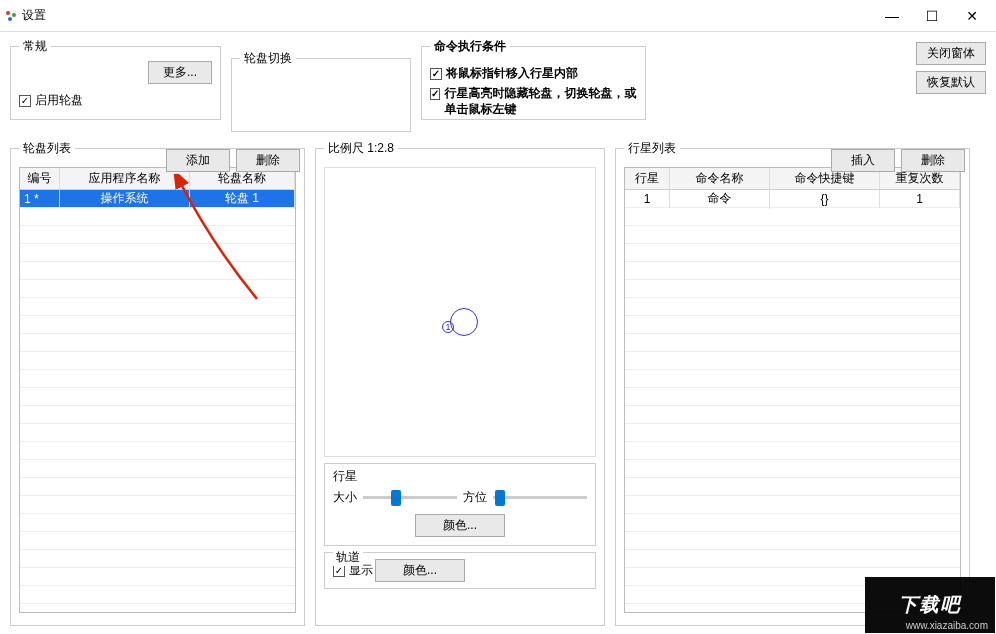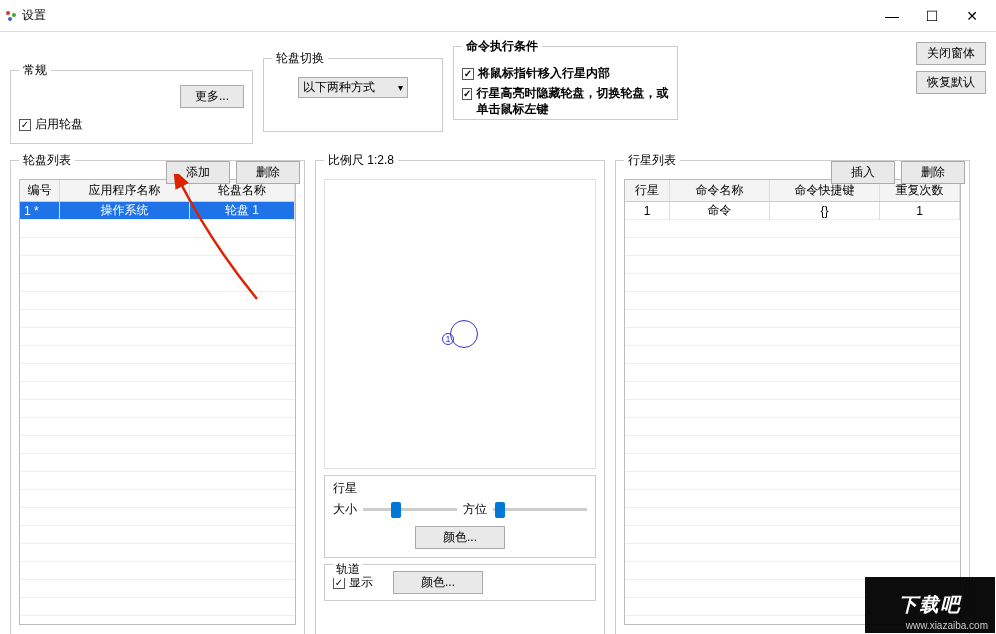--- a/index.html
+++ b/index.html
@@ -12,21 +12,21 @@
 .titlebar .spacer { flex: 1; }
 .win-btn { width: 40px; height: 22px; display:flex; align-items:center; justify-content:center; font-size: 14px; }
 
 .content { padding: 6px 10px; }
 
 .top-row { display: flex; gap: 10px; }
 
 fieldset { border: 1px solid #ccc; padding: 6px 8px 8px; position: relative; }
 fieldset > legend { padding: 0 4px; font-size: 12px; }
 
-.fs-general { width: 243px; height: 82px; margin-top: 24px; }
+.fs-general { width: 211px; height: 82px; }
 .fs-show { width: 180px; height: 82px; }
 .fs-switch { width: 180px; height: 82px; margin-top: 12px; }
 .fs-cond { width: 225px; height: 82px; font-weight: bold; }
 .side-btns { display:flex; flex-direction:column; gap:6px; margin-left:auto; padding-top:4px; }
 
 .btn { background: #e9e9e9; border: 1px solid #aaa; padding: 2px 10px; min-width: 64px; text-align:center; cursor:pointer; display:inline-block; }
 .sel { border:1px solid #aaa; background:#e9e9e9; padding:1px 4px; min-width:110px; display:inline-flex; align-items:center; justify-content:space-between; }
 .sel::after { content:"\25BE"; margin-left:6px; font-size:10px; }
 .chk { display:inline-flex; align-items:center; gap:4px; }
 .chk .box { width:12px; height:12px; border:1px solid #555; display:inline-flex; align-items:center; justify-content:center; font-size:10px; line-height:1; }
@@ -46,21 +46,21 @@
 .preview-area { border:1px solid #e0e0e0; height:290px; margin-top:4px; position:relative; background:#fff; }
 .orbit-circle { position:absolute; left:125px; top:140px; width:28px; height:28px; border:1px solid #33c; border-radius:50%; }
 .orbit-label { position:absolute; left:117px; top:153px; width:12px; height:12px; border:1px solid #33c; border-radius:50%; color:#33c; font-size:9px; display:flex; align-items:center; justify-content:center; }
 
 .fs-planet { border:1px solid #ccc; margin-top:6px; padding:4px 8px 8px; }
 .fs-planet .lbl { margin-bottom:4px; }
 .slider-row { display:flex; align-items:center; gap:6px; margin:4px 0 8px; }
 .slider { flex:1; height:3px; background:#ccc; position:relative; }
 .slider .thumb { position:absolute; top:-6px; width:10px; height:16px; background:#0078d7; border-radius:2px; }
 
-.fs-track { border:1px solid #ccc; margin-top:6px; padding:6px 8px; display:flex; align-items:center; gap:20px; }
+.fs-track { border:1px solid #ccc; margin-top:6px; padding:6px 8px; display:flex; align-items:center; gap:2px; }
 
 .fs-planets { width: 355px; height: 486px; position:relative; }
 .fs-planets .table { height:446px; }
 
 .arrow { position:absolute; left:172px; top:174px; pointer-events:none; z-index:10; }
 
 .watermark-logo { position:absolute; right:1px; bottom:1px; width:130px; height:56px; background:#000; color:#fff; display:flex; align-items:center; justify-content:center; font-weight:bold; font-style:italic; font-size:19px; letter-spacing:2px; z-index:20; opacity:0.95; }
 .watermark-url { position:absolute; right:8px; bottom:3px; color:#ccc; font-size:10px; z-index:21; }
 </style>
 </head>
@@ -85,25 +85,20 @@
       </div>
       <label class="chk">
         <span class="box">✓</span>
         <span>启用轮盘</span>
       </label>
     </fieldset>
 
 
     <fieldset class="fs-switch">
       <legend>轮盘切换</legend>
-      <div style="text-align:center; margin:4px 0;">
-        <span class="sel">
-            <span>以下两种方式</span>
-          </span>
-      </div>
     </fieldset>
 
     <fieldset class="fs-cond">
       <legend>命令执行条件</legend>
       <label class="chk" style="margin:4px 0;">
         <span class="box">✓</span>
         <span>将鼠标指针移入行星内部</span>
       </label>
       <label class="chk" style="align-items:flex-start;">
         <span class="box" style="margin-top:2px;">✓</span>

